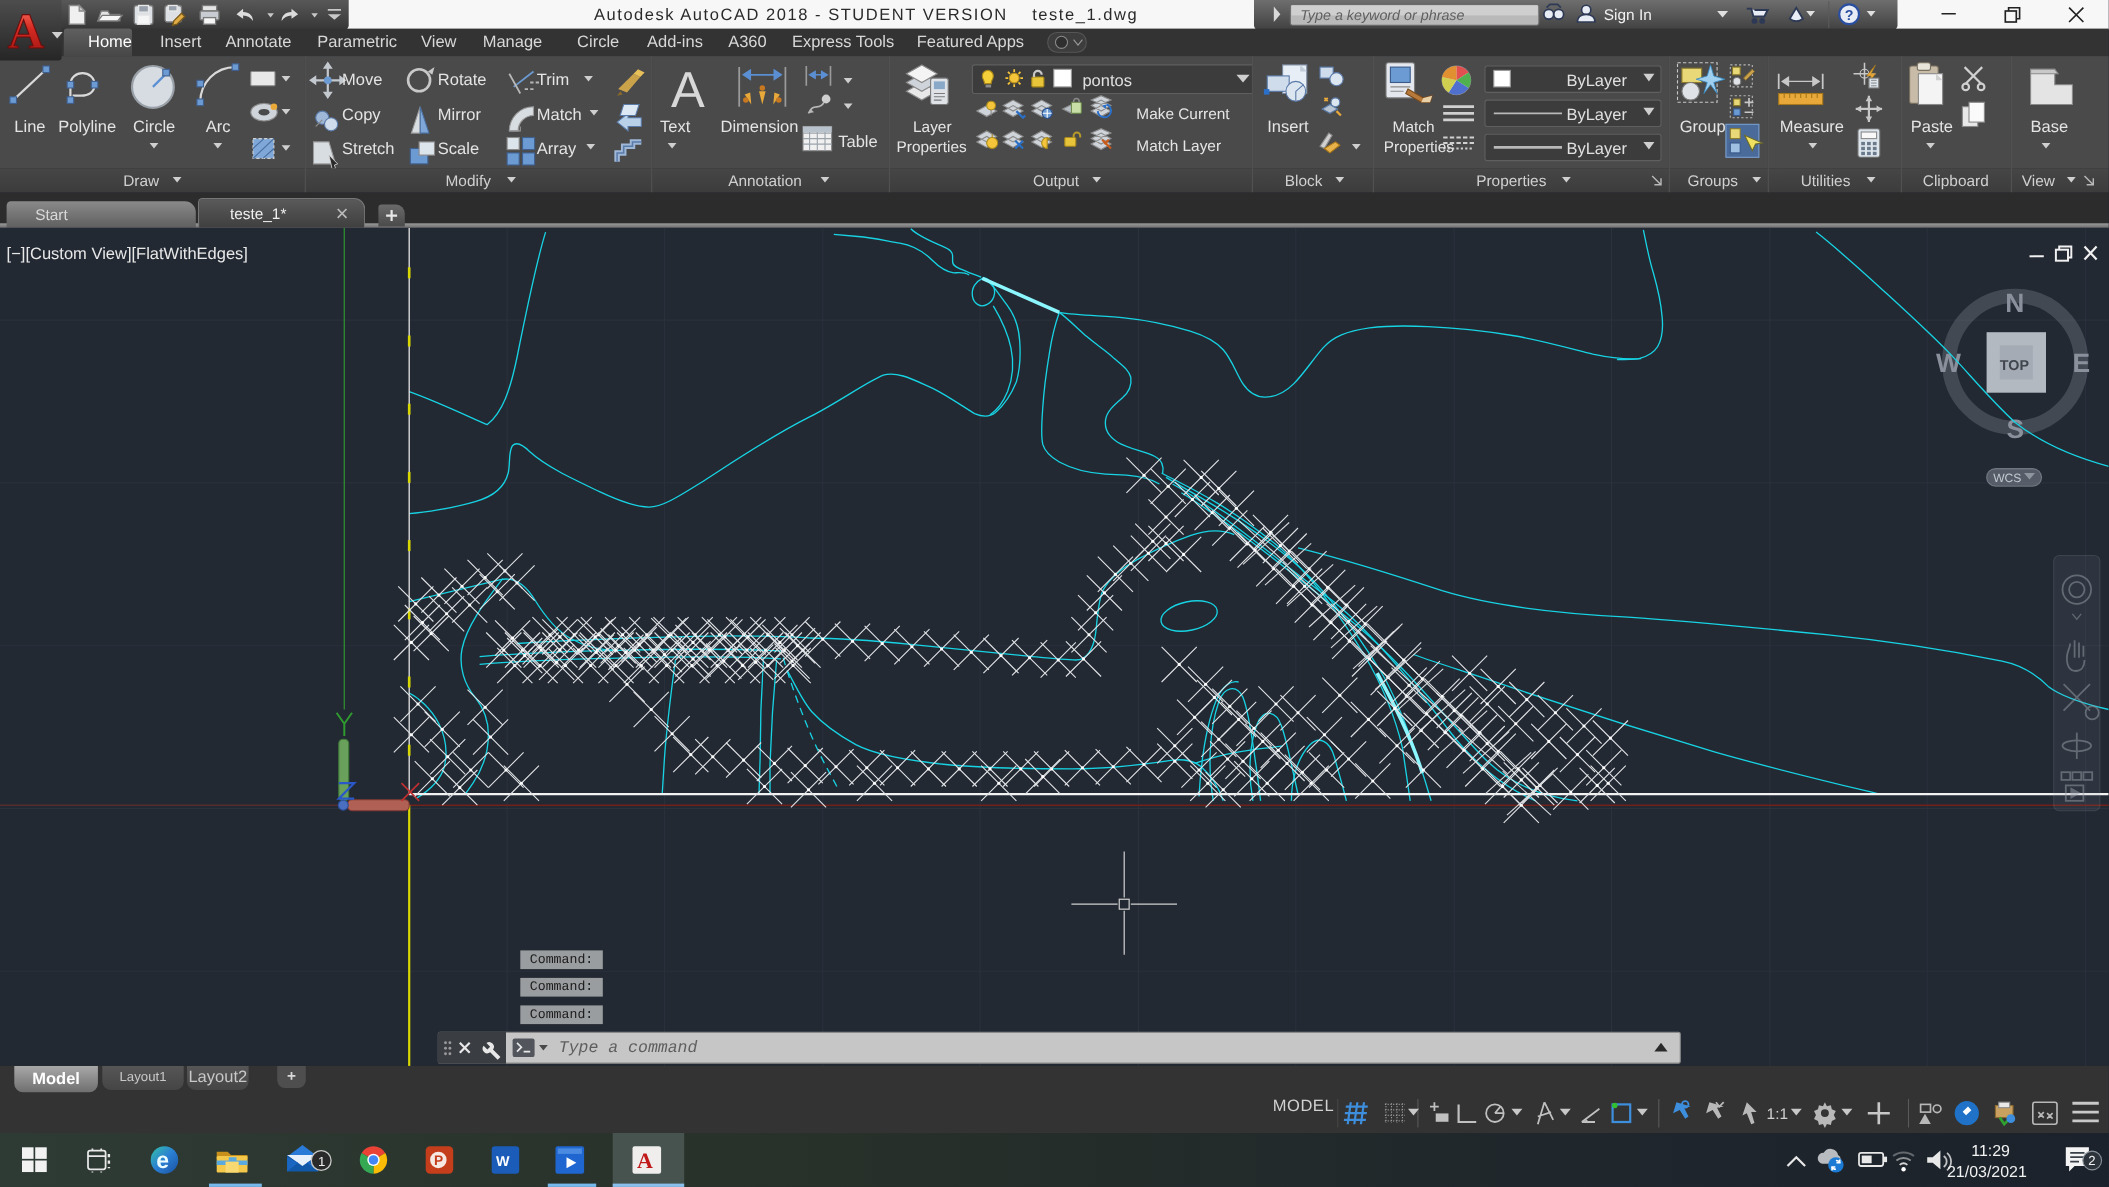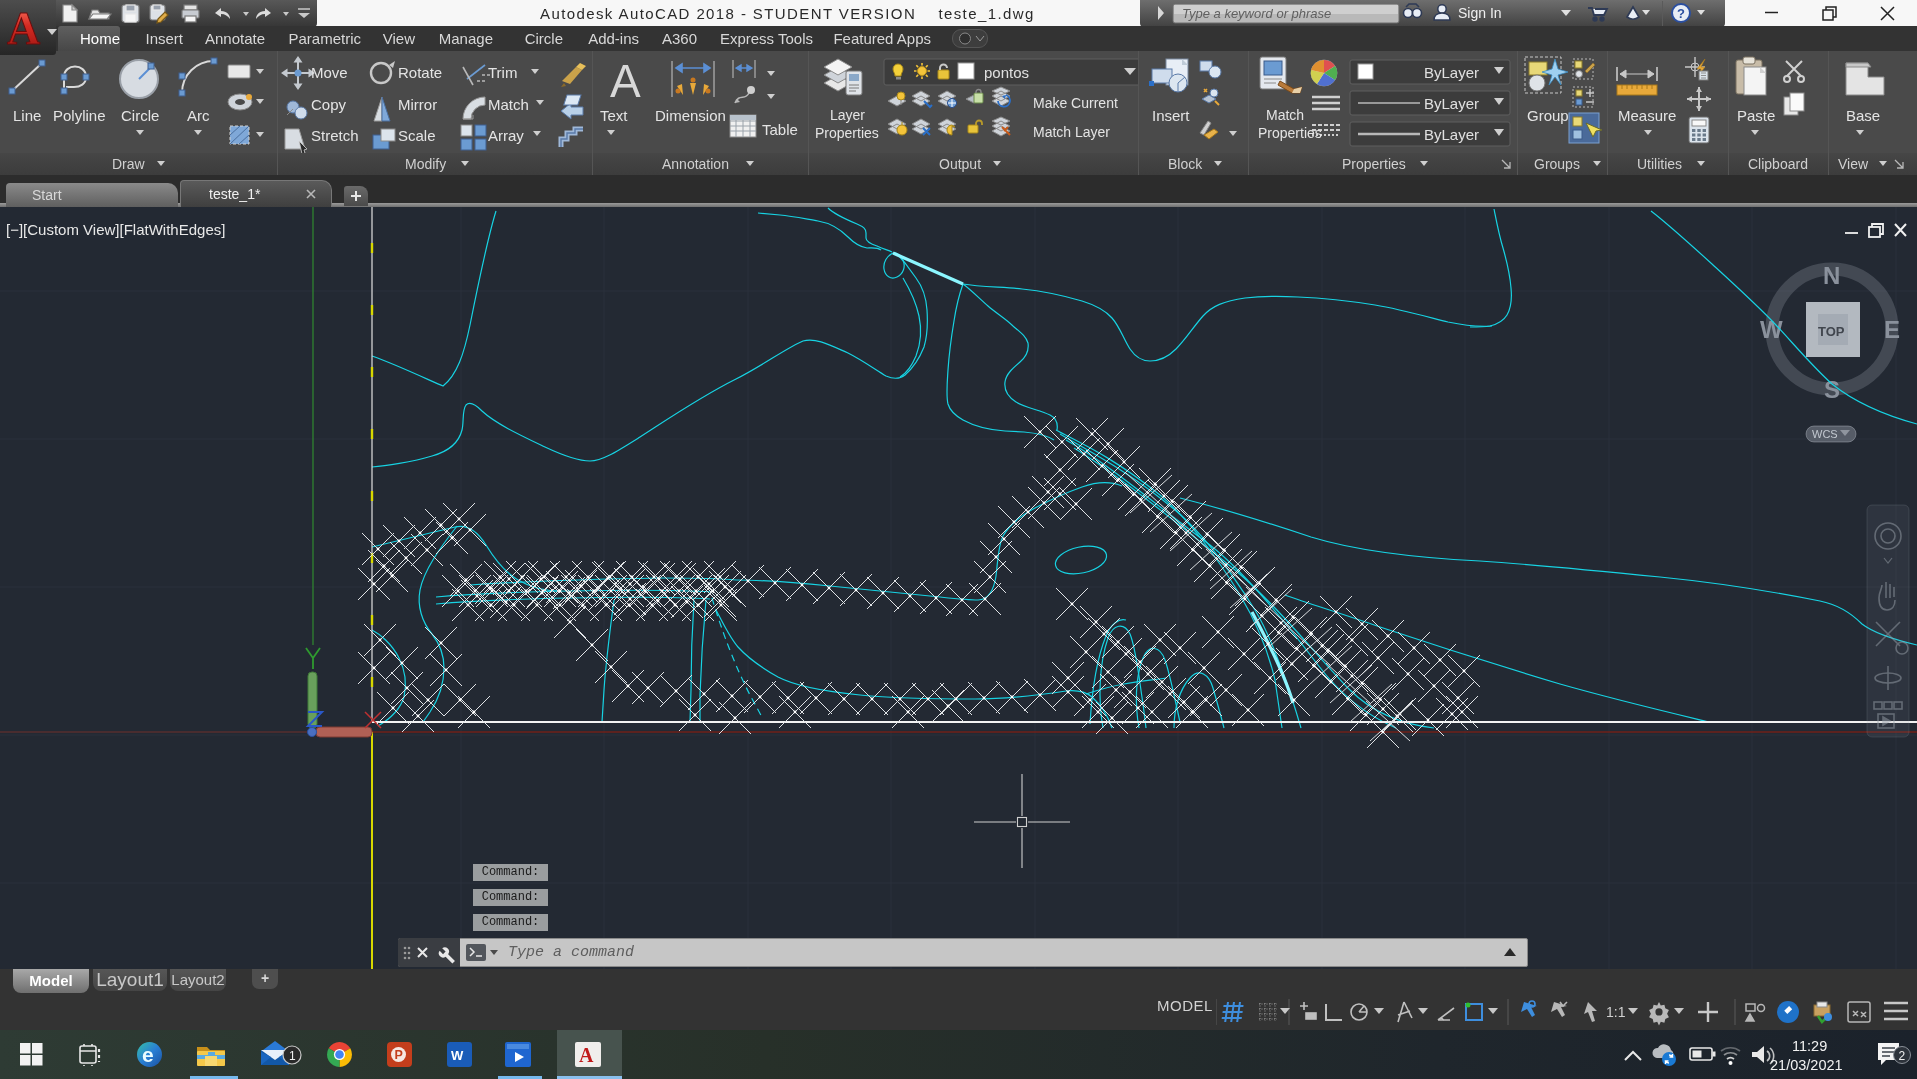--- a/index.html
+++ b/index.html
@@ -970,21 +970,21 @@
     <path d="M78 18 h6" stroke="#e8e8e8" stroke-width="1.5"></path>
  <path d="M92 12 l4 5 l4 -5 z" fill="#4a4a4a"></path>
 </svg>
 <div class="abs" style="left:508px;top:944px;color:#5e5e5e;font-family:'Liberation Mono',monospace;font-style:italic;font-size:15px;z-index:8;">Type a command</div>
 <svg class="abs" style="left:1500px;top:944px;z-index:8" width="20" height="18">
     <path d="M4 12 l6 -8 l6 8 z" fill="#2a2a2a"></path>
   </svg>
 <div id="bottom"></div>
 
 <div class="abs" style="left:13px;top:969px;width:76px;height:24px;background:linear-gradient(#a8a8a8,#6f6f6f);border-radius:0 0 8px 8px;color:#ffffff;font-weight:bold;font-size:15px;text-align:center;line-height:23px;">Model</div>
-<div class="abs" style="left:93px;top:969px;width:74px;height:22px;background:linear-gradient(#565656,#454545);border-radius:0 0 8px 8px;color:#c8c8c8;font-size:19px;text-align:center;line-height:21px;">Layout1</div>
+<div class="abs" style="left:93px;top:969px;width:74px;height:22px;background:linear-gradient(#565656,#454545);border-radius:0 0 8px 8px;color:#c8c8c8;font-size:12px;text-align:center;line-height:21px;">Layout1</div>
 <div class="abs" style="left:170px;top:969px;width:56px;height:22px;background:linear-gradient(#565656,#454545);border-radius:0 0 8px 8px;color:#c8c8c8;font-size:15px;text-align:center;line-height:21px;">Layout2</div>
 <div class="abs" style="left:252px;top:969px;width:26px;height:20px;background:#4e4e4e;border-radius:0 0 7px 7px;color:#d8d8d8;font-weight:bold;font-size:14px;text-align:center;line-height:19px;">+</div>
 <div class="abs" style="left:1157px;top:997px;color:#d2d2d2;font-size:15px;letter-spacing:0.5px;">MODEL</div>
 <svg class="abs" style="left:1216px;top:995px" width="701" height="34" viewBox="0 0 701 34">
  <g stroke="#5a5a5a" stroke-width="1">
       <path d="M0 4 v26 M73 4 v26 M292 4 v26 M519 4 v26"></path>
     </g>
  <g transform="translate(10,7)" stroke="#3e8ede" stroke-width="2">
       <path d="M2 0 v20 M8 0 v20 M14 0 v20 M-2 4 h20 M-2 10 h20 M-2 16 h20" transform="skewX(-8)"></path>
     </g>

